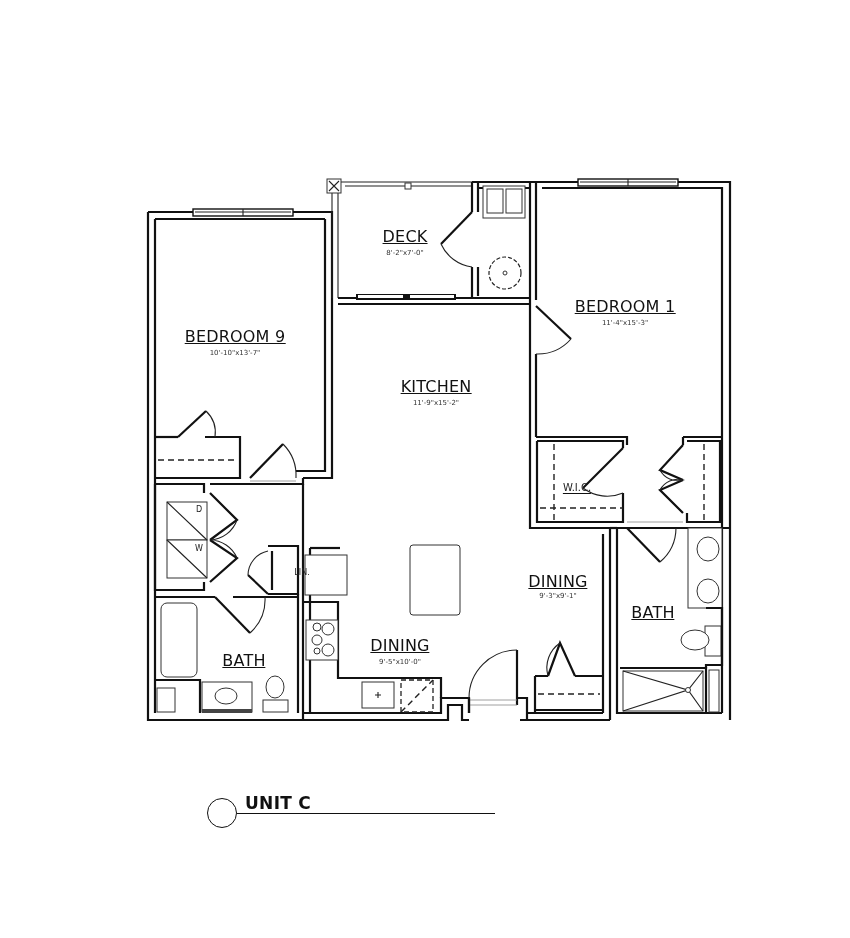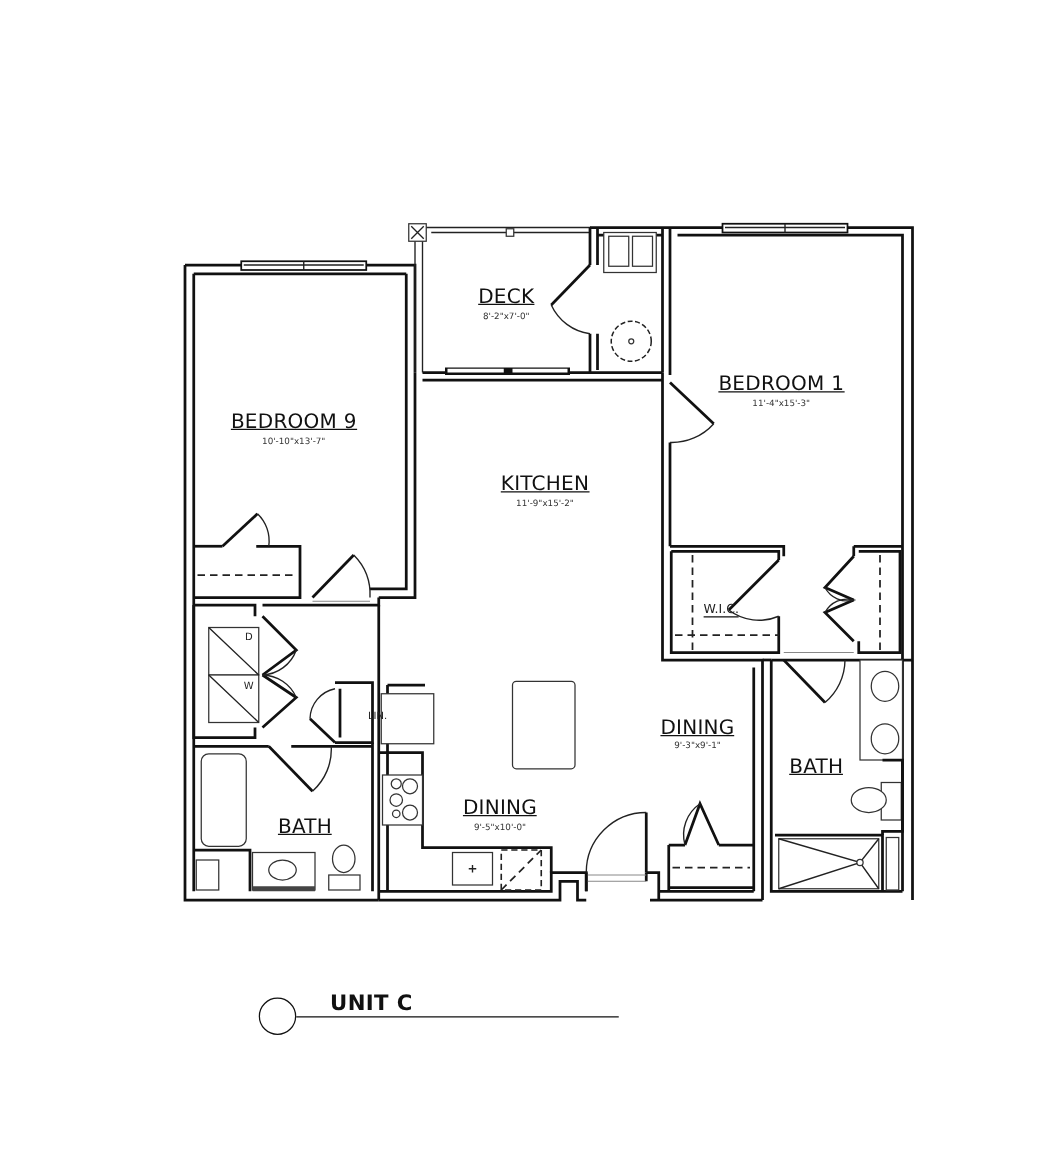--- a/index.html
+++ b/index.html
@@ -11,21 +11,21 @@
     .dash { fill: none; stroke: #222; stroke-width: 1.4; stroke-dasharray: 6 4; }
     .fix { fill: #fff; stroke: #333; stroke-width: 1; }
     .room-label { position: absolute; transform: translateX(-50%); text-align: center; white-space: nowrap; color: #111; }
     .room-name { display: inline-block; font-size: 16px; letter-spacing: 0.2px; border-bottom: 1.4px solid #111; padding-bottom: 0; line-height: 13px; }
     .room-dim { display: block; font-size: 7px; color: #333; margin-top: 3px; }
     .small-label { position: absolute; font-size: 8px; color: #222; transform: translateX(-50%); }
     .small-label.u { border-bottom: 1px solid #111; font-size: 10px; }
     #title-block { position: absolute; left: 207px; top: 796px; width: 290px; height: 34px; }
     #title-circle { position: absolute; left: 0; top: 2px; width: 30px; height: 30px; border: 1.4px solid #111; border-radius: 50%; box-sizing: border-box; background: #fff; }
     #title-line { position: absolute; left: 30px; top: 17px; width: 258px; height: 0; border-top: 1.2px solid #111; }
-    #title-text { position: absolute; left: 38px; top: -3px; font-size: 17px; font-weight: bold; color: #111; letter-spacing: 0.3px; font-family: "DejaVu Sans", sans-serif; margin-left: 19px; }
+    #title-text { position: absolute; left: 38px; top: -3px; font-size: 17px; font-weight: bold; color: #111; letter-spacing: 0.3px; font-family: "DejaVu Sans", sans-serif; }
   </style>
 </head>
 <body>
 
 <svg id="plan" viewBox="0 0 850 938" xmlns="http://www.w3.org/2000/svg">
 
   <g>
 
     <path class="wall" d="M148,212 L148,720 L303,720"></path>
     <path class="wall" d="M155,219 L155,713"></path>

